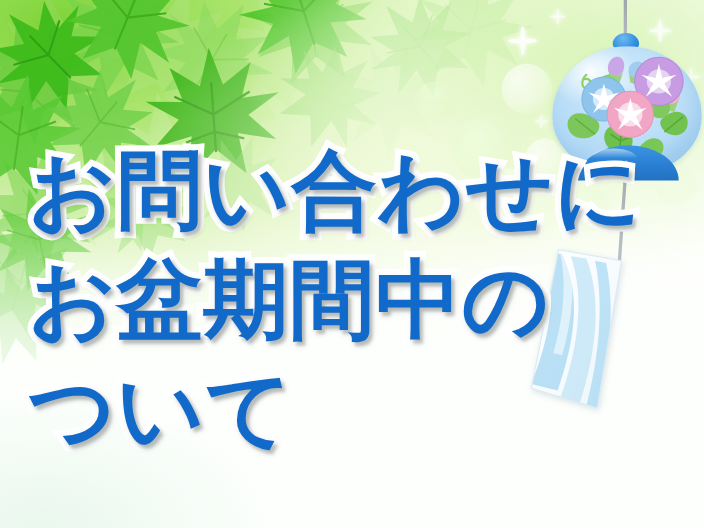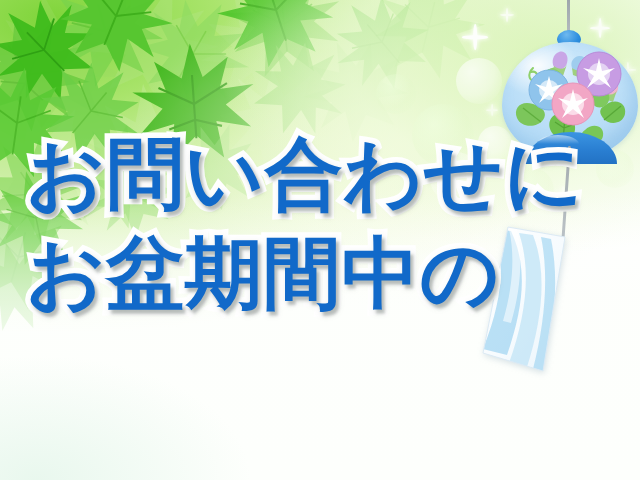--- a/index.html
+++ b/index.html
@@ -387,16 +387,17 @@
         <path fill="#8fcdee" opacity=".55" d="M70 14 C78 52 74 100 62 146 L52 144 C64 98 68 50 60 12 Z"></path>
         <path fill="#ffffff" opacity=".55" d="M36 4 C42 30 40 64 30 98 L22 96 C32 62 34 30 28 4 Z"></path>
       </g>
       <path d="M27 2 L84 12 L62 146 L2 128 Z" fill="none" stroke="#dceaf4" stroke-width="1"></path>
     </svg>
   </div>
 
   <div id="headline">
     <span class="hl">お問い合わせに</span>
     <span class="hl">お盆期間中の</span>
+    <span class="hl">ついて</span>
   </div>
 
   <div class="letterbox"></div>
 </div>
 
 </body></html>

